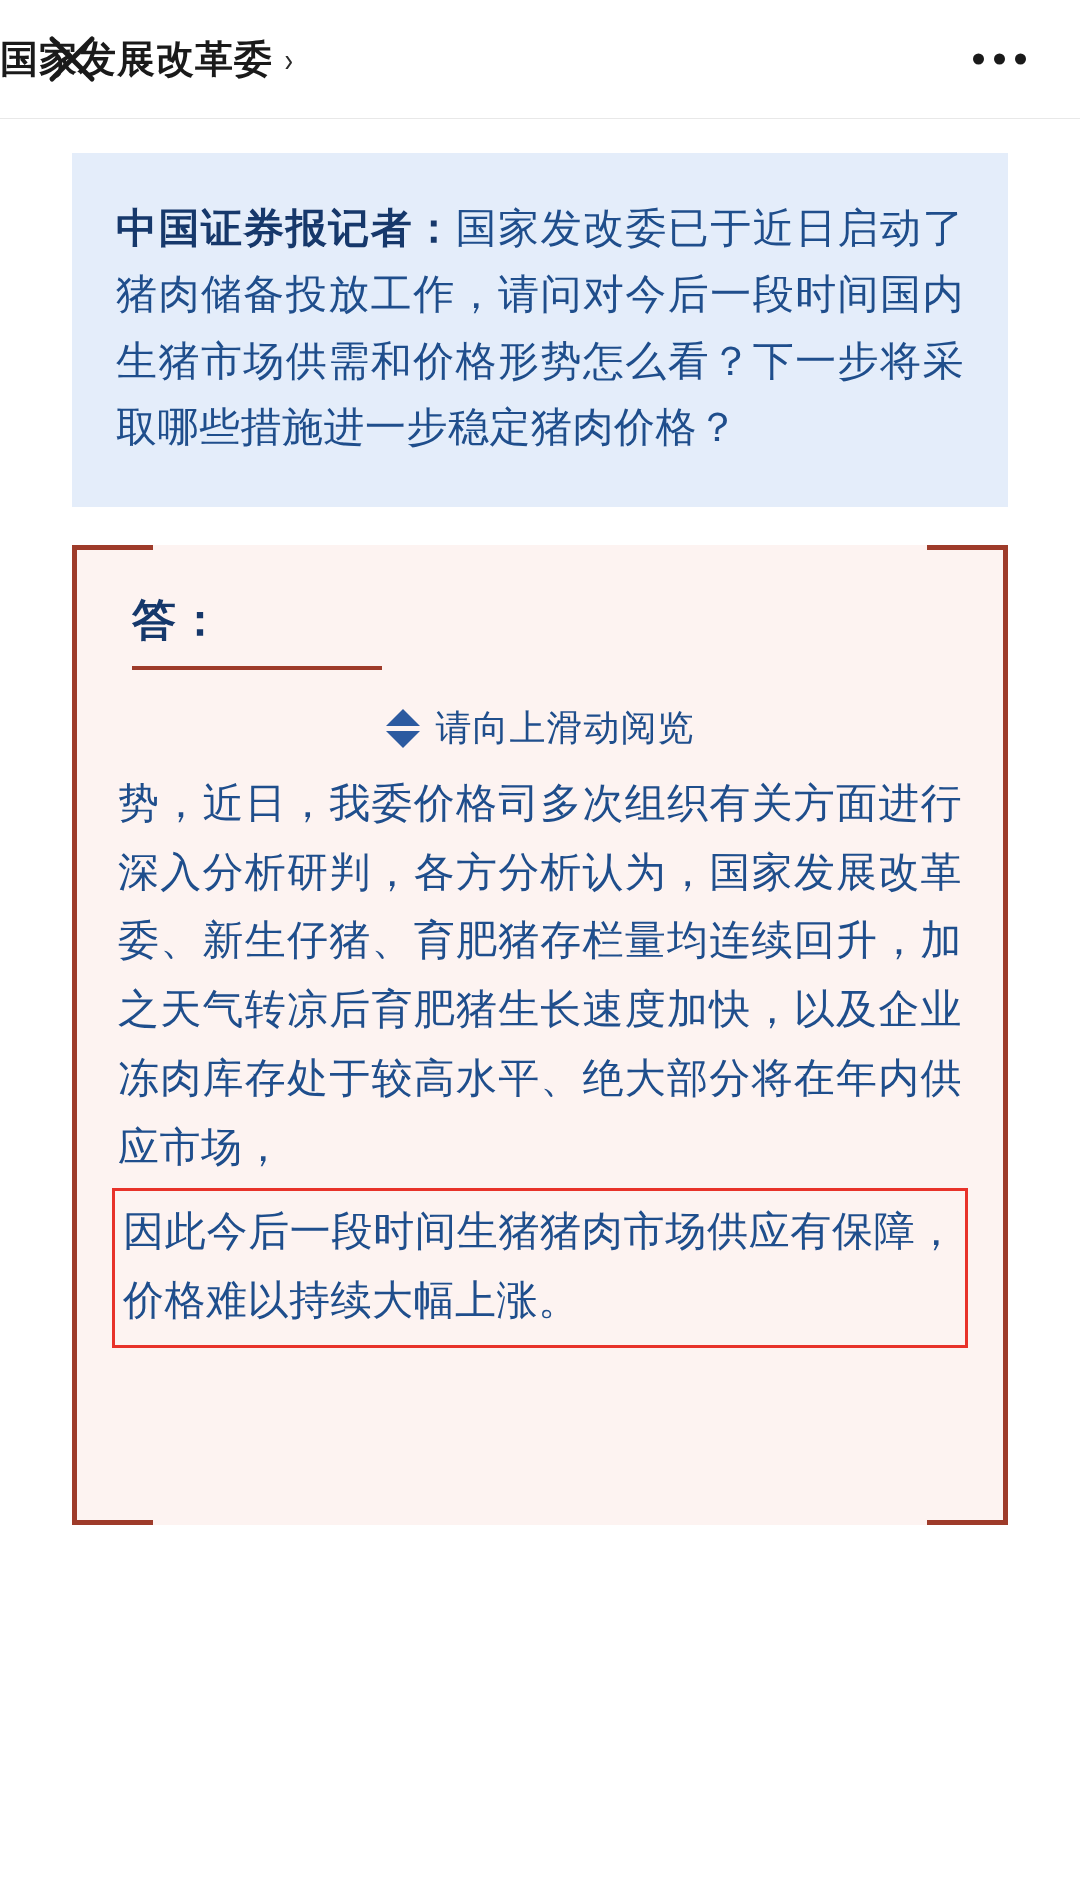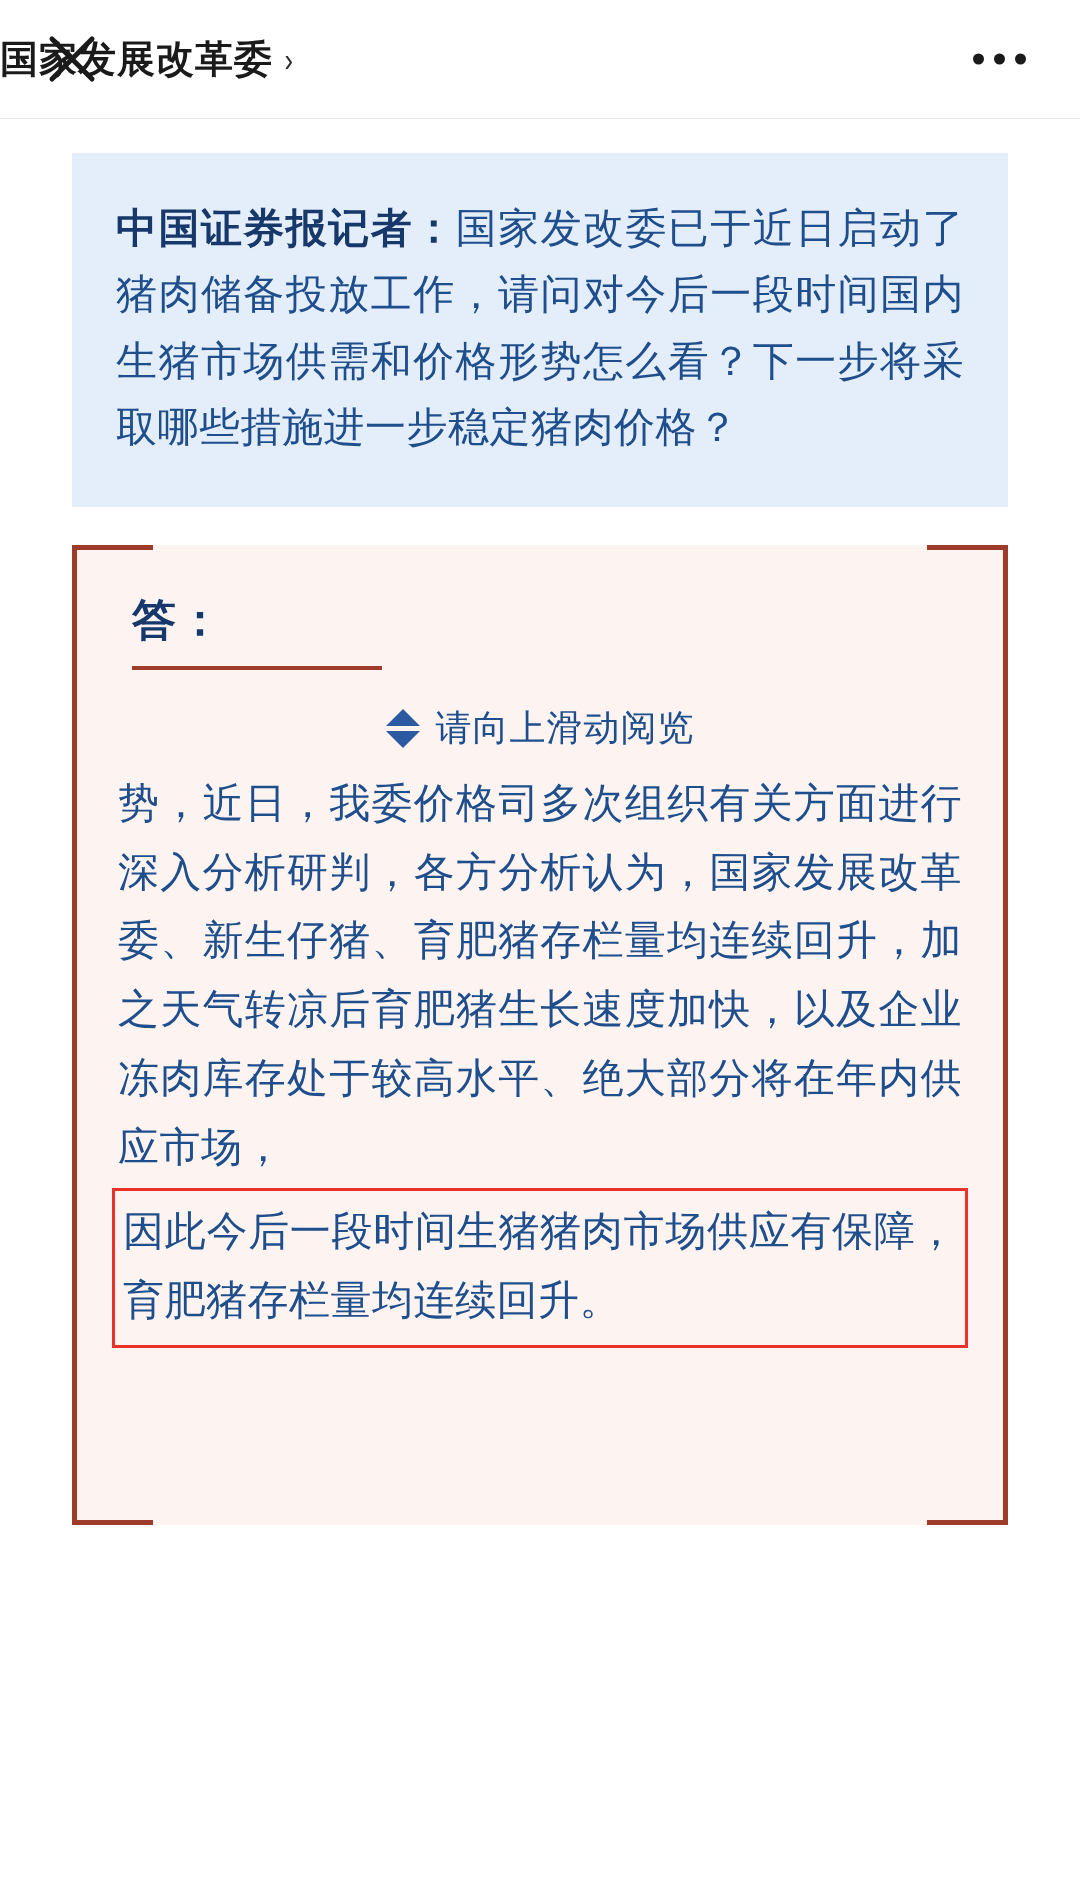--- a/index.html
+++ b/index.html
@@ -240,16 +240,16 @@
     <div class="scroll-hint">
       <span class="scroll-arrows">
         <span class="arrow-up"></span>
         <span class="arrow-down"></span>
       </span>
       <span class="scroll-hint-text">请向上滑动阅览</span>
     </div>
 
     <div class="answer-body">势，近日，我委价格司多次组织有关方面进行深入分析研判，各方分析认为，国家发展改革委、新生仔猪、育肥猪存栏量均连续回升，加之天气转凉后育肥猪生长速度加快，以及企业冻肉库存处于较高水平、绝大部分将在年内供应市场，</div>
 
-    <div class="highlight-box">因此今后一段时间生猪猪肉市场供应有保障，育肥猪存栏量均连续回升。</div>
+    <div class="highlight-box">因此今后一段时间生猪猪肉市场供应有保障，价格难以持续大幅上涨。</div>
   </div>
 
 </div>
 
 </body></html>

